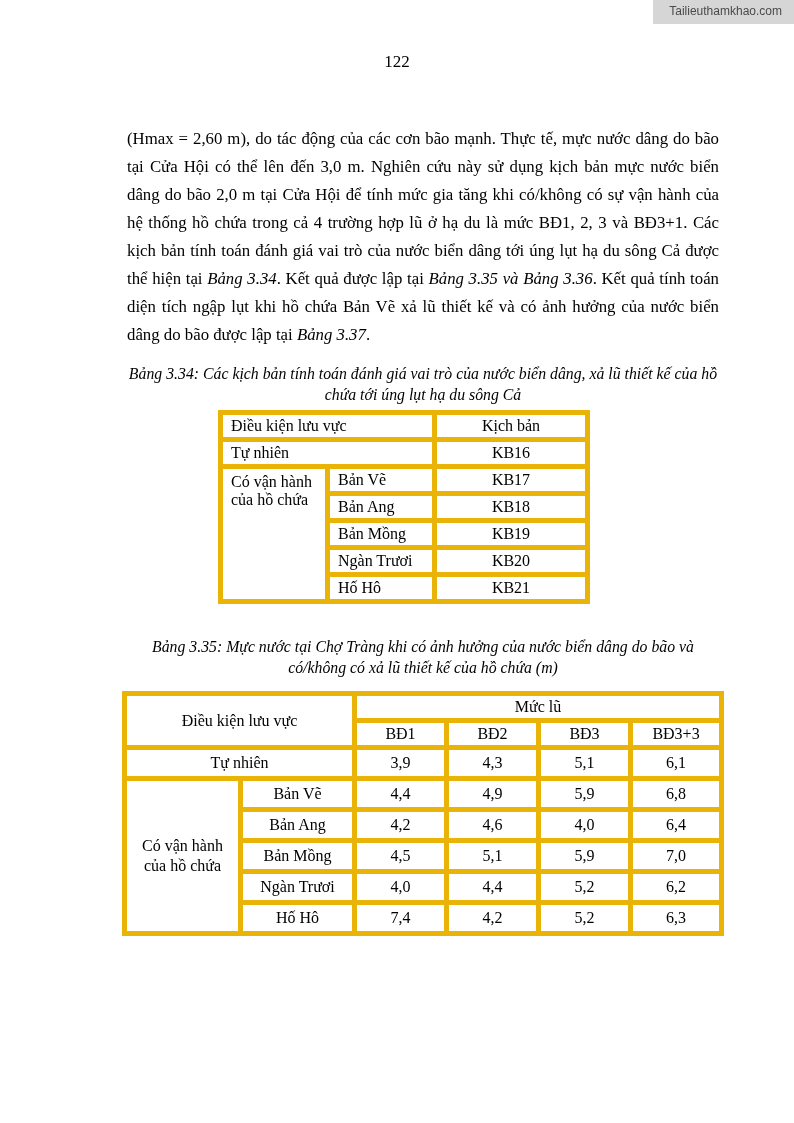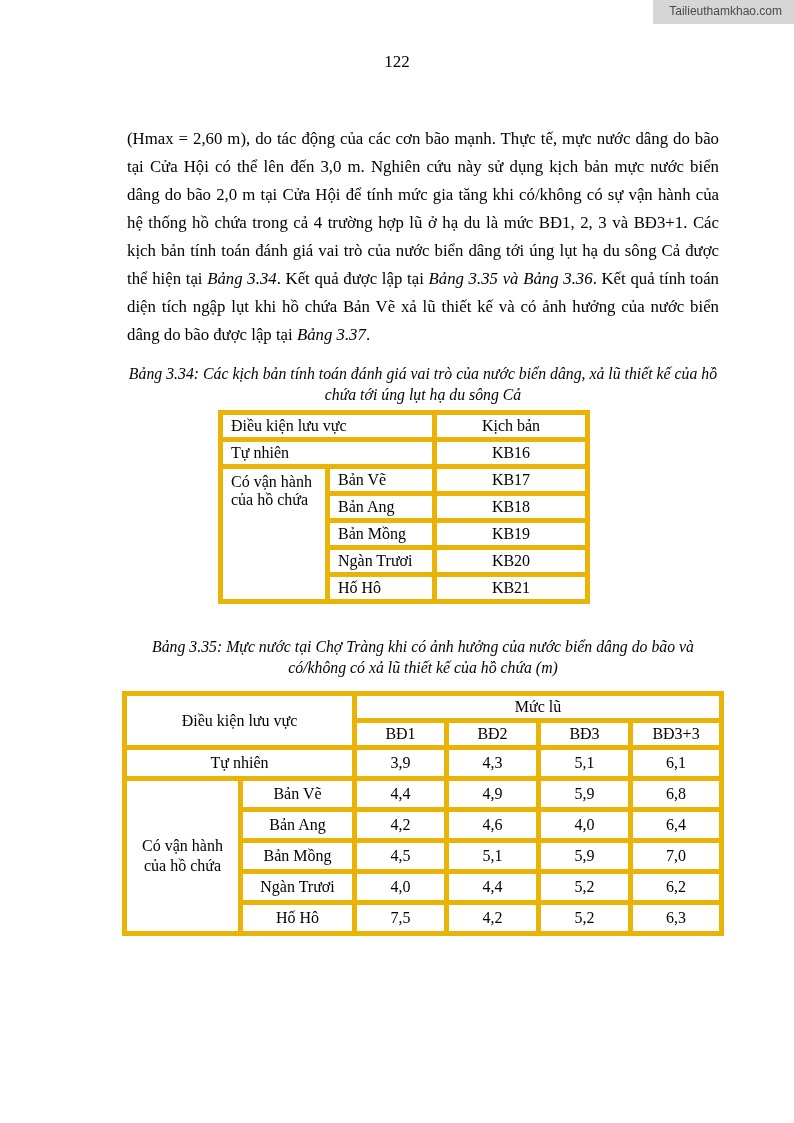--- a/index.html
+++ b/index.html
@@ -182,21 +182,21 @@
       </tr>
       <tr>
         <td>Ngàn Trươi</td>
         <td>4,0</td>
         <td>4,4</td>
         <td>5,2</td>
         <td>6,2</td>
       </tr>
       <tr>
         <td>Hố Hô</td>
-        <td>7,5</td>
+        <td>7,4</td>
         <td>4,2</td>
         <td>5,2</td>
         <td>6,3</td>
       </tr>
     </tbody>
       </table>
 
   </div>
 </div>
 

